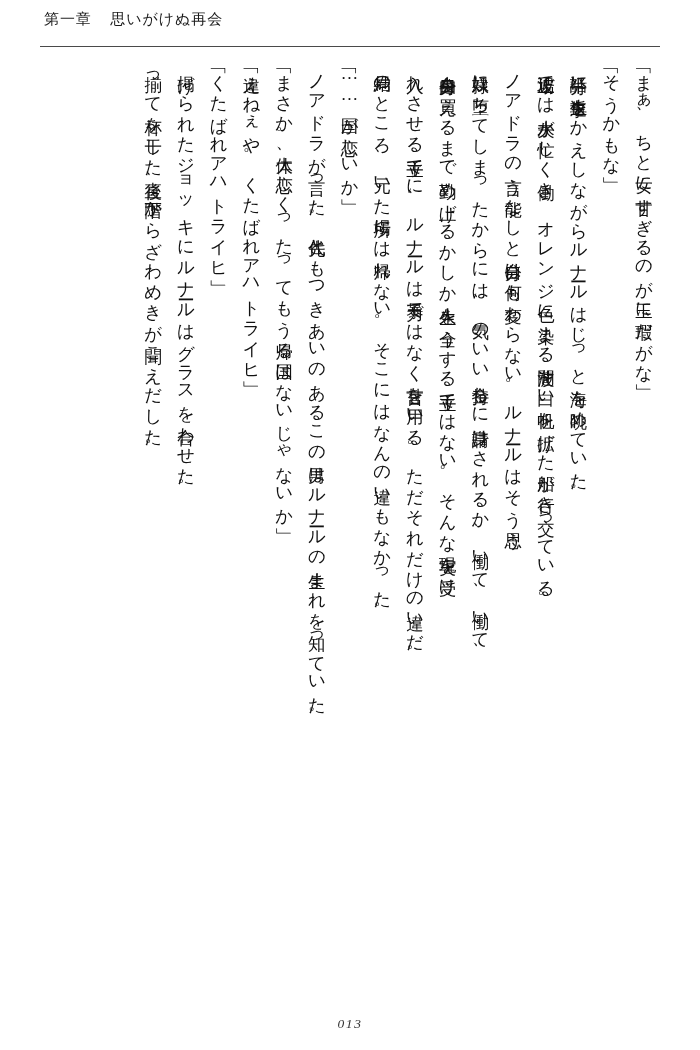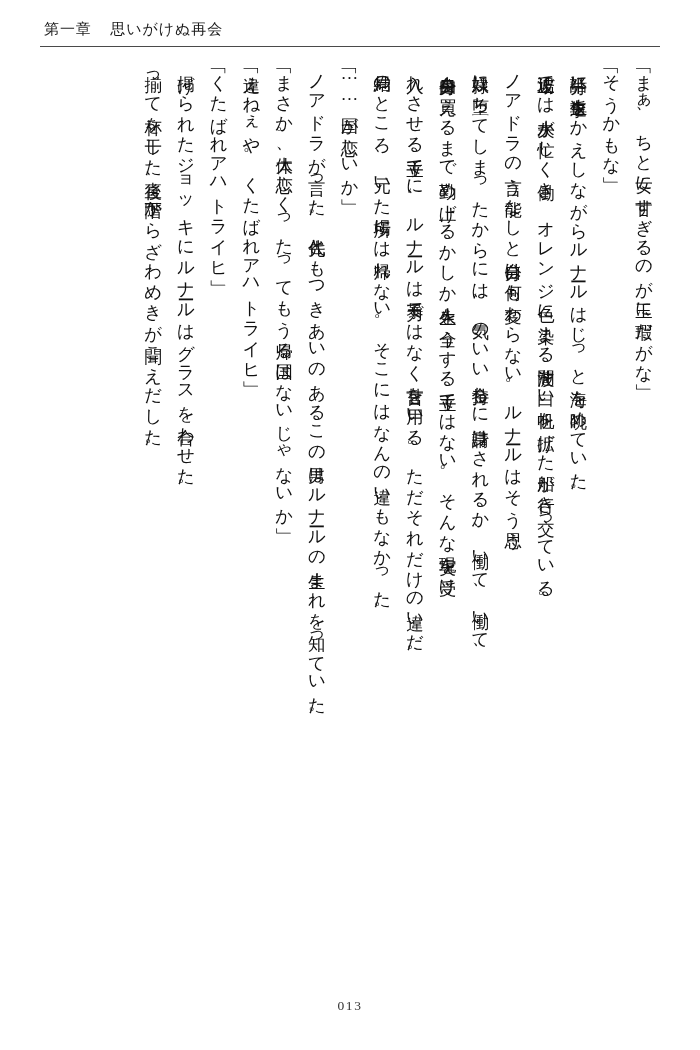--- a/index.html
+++ b/index.html
@@ -18,21 +18,21 @@
   .page {
     position: relative;
     width: 700px;
     height: 1050px;
     box-sizing: border-box;
   }
 
   
   .header {
     position: absolute;
-    top: 20px;
+    top: 10px;
     left: 44px;
     right: 44px;
     font-size: 15px;
     letter-spacing: 0.06em;
     color: #1a1a1a;
     white-space: nowrap;
   }
   .header .chapter-num {
     margin-right: 14px;
   }
@@ -64,27 +64,28 @@
     text-align: justify;
     color: #111;
   }
   .line {
     display: block;
     white-space: nowrap;
   }
 
   .page-number {
     position: absolute;
-    bottom: 36px;
+    bottom: 18px;
     left: 0;
     width: 700px;
     text-align: center;
     font-size: 13.5px;
     color: #333;
     letter-spacing: 0.12em;
+    font-style: italic;
   }
 </style>
 </head>
 <body>
 
 <div class="page">
 
   <div class="header">
     <span class="chapter-num">第一章</span>
     <span>思いがけぬ再会</span>

